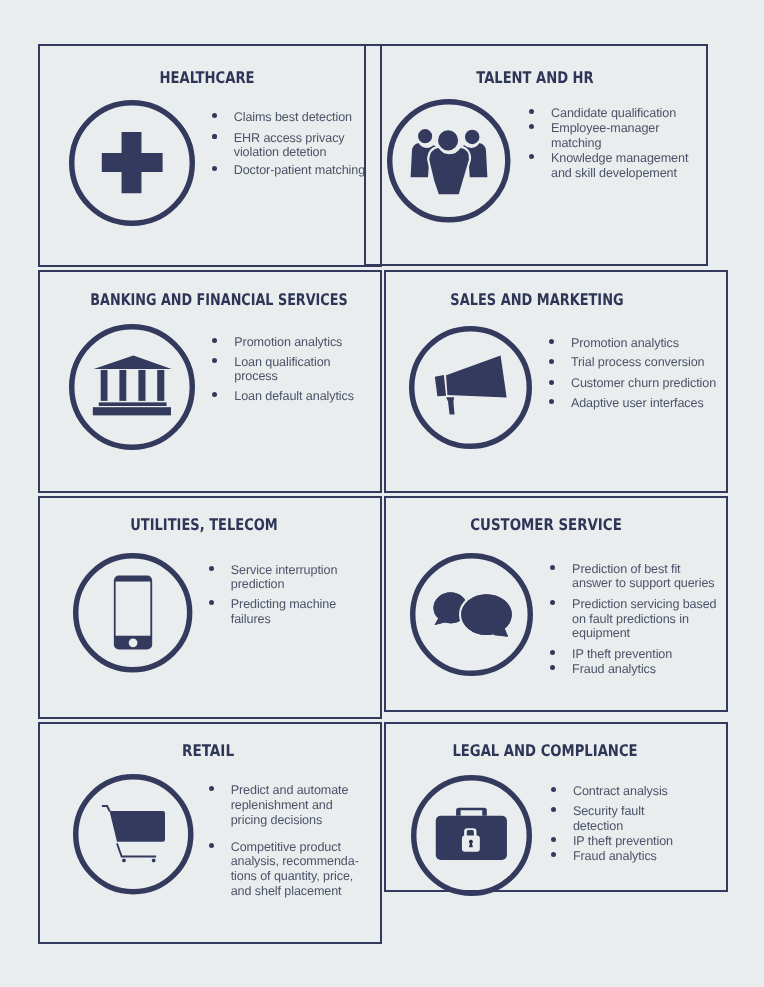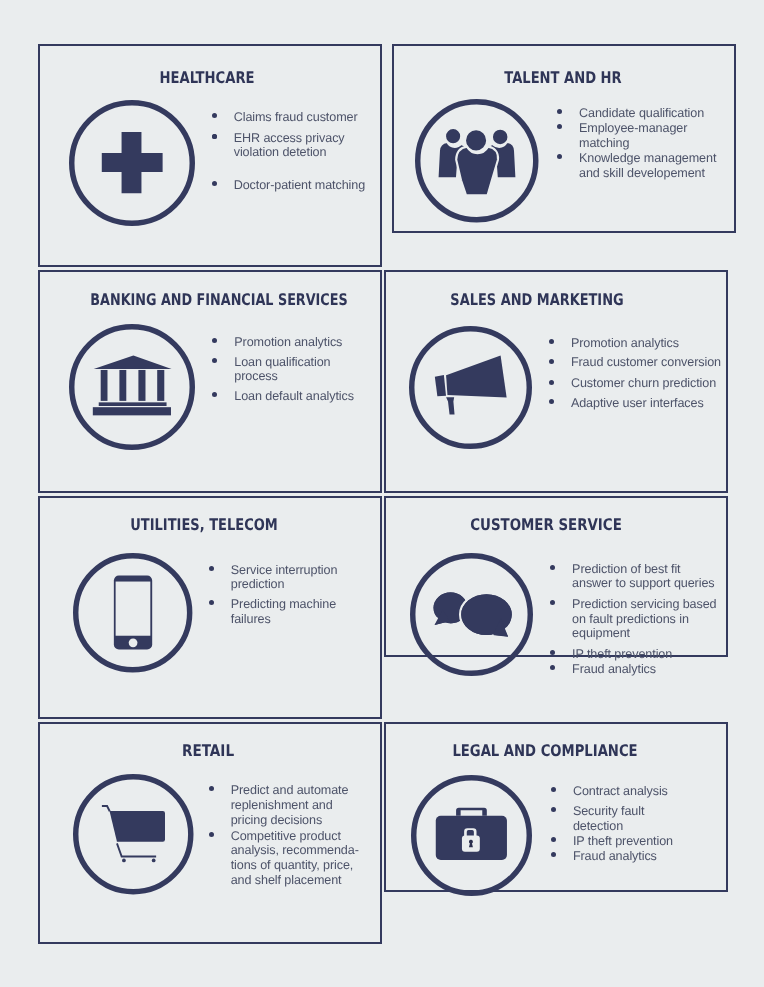--- a/index.html
+++ b/index.html
@@ -29,36 +29,36 @@
 <div class="sheet">
   <div class="card" style="left:38px;top:44px;height:222.5px">
    <div class="card-title" style="top:26.2px;left:168.5px"><span style="transform:scaleX(0.9139)">HEALTHCARE</span></div>
    <svg class="icon" style="left:31.0px;top:55.7px;width:126.0px;height:126.0px" viewBox="0 0 128 128">
     <circle cx="64" cy="64" r="61.23" fill="none" stroke="#343a5e" stroke-width="5.54"></circle>
  <path fill="#343a5e" d="M53.4 32.6H73.6V53.8H95.1V73.2H73.6V94.8H53.4V73.2H33.3V53.8H53.4Z"></path>
    </svg>
    <ul class="bl" style="left:173.7px;top:65.50px;width:161px">
     <li class="bi" style="margin-bottom:6.22px">
           <span class="dot"></span>
-          <span class="tx">Claims fraud customer</span>
+          <span class="tx">Claims best detection</span>
         </li>
     <li class="bi" style="margin-bottom:0.92px">
           <span class="dot"></span>
         </li>
-    <li class="bi" style="margin-bottom:18px">
+    <li class="bi" style="margin-bottom:3px">
           <span class="dot"></span>
           <span class="tx">EHR access privacy violation detetion</span>
         </li>
     <li class="bi" style="margin-bottom:6.22px">
           <span class="dot"></span>
           <span class="tx">Doctor-patient matching</span>
         </li>
    </ul>
   </div>
-  <div class="card" style="left:392px;top:44px;height:189px">
+  <div class="card" style="left:364px;top:44px;height:222px">
    <div class="card-title" style="top:25.9px;left:170.7px"><span style="transform:scaleX(0.9105)">TALENT AND HR</span></div>
    <svg class="icon" style="left:22.8px;top:54.8px;width:123.5px;height:123.5px" viewBox="0 0 128 128">
     <circle cx="64" cy="64" r="61.18" fill="none" stroke="#343a5e" stroke-width="5.65"></circle>
  <g fill="#343a5e" stroke="#eaedee" stroke-width="2.2" stroke-linejoin="round">
   <circle cx="39.5" cy="38.5" r="8.4"></circle>
   <path d="M24.8 53.6c.3-5.2 3.6-8.6 8.4-9.2 1.7 3.1 4.5 5.2 8.0 5.2 2.6 0 5-1.2 6.7-3.1 2.0.5 3.6 1.5 4.8 2.8 -4.5 3.0-7.3 7.0-7.7 12.1l-1.5 20.8h-20.2z"></path>
   <circle cx="88.3" cy="39.3" r="8.6"></circle>
   <path d="M103.7 53.6c-.3-5.2-3.6-8.6-8.4-9.2 -1.7 3.1-4.6 5.2-8.1 5.2 -2.6 0-5-1.2-6.8-3.1 -2.0.5-3.6 1.5-4.8 2.8 4.5 3.0 7.3 7.0 7.7 12.1l1.5 20.8h20.4z"></path>
   <circle cx="63.3" cy="42.9" r="11.5"></circle>
   <path d="M42.7 62.9C42.9 55.0 47.3 50.5 53.8 49.4C56.4 53.6 60.2 56.2 64.8 56.2C69.4 56.2 73.2 53.6 75.8 49.4C82.3 50.5 86.7 55.0 86.0 62.9L79.7 84.2 75.6 98.4a1.7 1.7 0 0 1-1.7 1.5H54.1a1.7 1.7 0 0 1-1.7-1.5L47.7 84.2Z"></path>
@@ -118,21 +118,21 @@
   <path d="M38.6 74.2 47.0 74.2 46.2 78.6 47.4 92.0 42.2 92.0 40.6 78.6z"></path>
  </g>
    </svg>
    <ul class="bl" style="left:164.9px;top:65.60px;width:176px">
     <li class="bi" style="margin-bottom:5.12px">
           <span class="dot"></span>
           <span class="tx">Promotion analytics</span>
         </li>
     <li class="bi" style="margin-bottom:6.22px">
           <span class="dot"></span>
-          <span class="tx">Fraud customer conversion</span>
+          <span class="tx">Trial process conversion</span>
         </li>
     <li class="bi" style="margin-bottom:5.12px">
           <span class="dot"></span>
           <span class="tx">Customer churn prediction</span>
         </li>
     <li class="bi" style="margin-bottom:8px">
           <span class="dot"></span>
           <span class="tx">Adaptive user interfaces</span>
         </li>
    </ul>
@@ -151,21 +151,21 @@
     <li class="bi" style="margin-bottom:4.92px">
           <span class="dot"></span>
           <span class="tx">Service interruption prediction</span>
         </li>
     <li class="bi" style="margin-bottom:0px">
           <span class="dot"></span>
           <span class="tx">Predicting machine failures</span>
         </li>
    </ul>
   </div>
-  <div class="card" style="left:384px;top:496px;height:161px">
+  <div class="card" style="left:384px;top:496px;height:216px">
    <div class="card-title" style="top:21.3px;left:161.7px"><span style="transform:scaleX(0.9292)">CUSTOMER SERVICE</span></div>
    <svg class="icon" style="left:26.4px;top:57.4px;width:123.0px;height:123.0px" viewBox="0 0 128 128">
     <circle cx="64" cy="64" r="61.16" fill="none" stroke="#343a5e" stroke-width="5.67"></circle>
  <g fill="#343a5e">
    <g stroke="#eaedee" stroke-width="2.3" stroke-linejoin="round">
      <ellipse cx="42.2" cy="57.1" rx="18.9" ry="17.3"></ellipse>
      <path d="M34.0 59.0 41.5 72.0 23.3 76.8Z"></path>
    </g>
    <ellipse cx="42.2" cy="57.1" rx="17.7" ry="16.1"></ellipse>
    <path d="M34.0 59.0 41.5 71.0 25.5 75.0Z"></path>
@@ -204,21 +204,21 @@
     <circle cx="64" cy="64" r="61.11" fill="none" stroke="#343a5e" stroke-width="5.79"></circle>
  <g>
   <path d="M30.7 34.0h5.5l2.8 5.6" fill="none" stroke="#343a5e" stroke-width="2.0" stroke-linecap="butt" stroke-linejoin="miter"></path>
   <path d="M38.8 39.2h56.6a2.3 2.3 0 0 1 2.3 2.3v28.2a2.3 2.3 0 0 1-2.3 2.3h-48.7z" fill="#343a5e"></path>
   <path d="M46.7 73.7 51.7 87.6h36.6" fill="none" stroke="#343a5e" stroke-width="2.0" stroke-linecap="butt" stroke-linejoin="miter"></path>
   <circle cx="54.1" cy="91.8" r="2.0" fill="#343a5e"></circle>
   <circle cx="85.7" cy="91.8" r="2.0" fill="#343a5e"></circle>
  </g>
    </svg>
    <ul class="bl" style="left:170.7px;top:61.20px;width:158px">
-    <li class="bi" style="margin-bottom:1px">
+    <li class="bi" style="margin-bottom:12px">
           <span class="dot"></span>
           <span class="tx">Predict and automate replenishment and pricing decisions</span>
         </li>
     <li class="bi" style="margin-bottom:0px">
           <span class="dot"></span>
           <span class="tx">Competitive product analysis, recommenda­tions of quantity, price, and shelf placement</span>
         </li>
    </ul>
   </div>
   <div class="card" style="left:384px;top:722px;height:170px">

